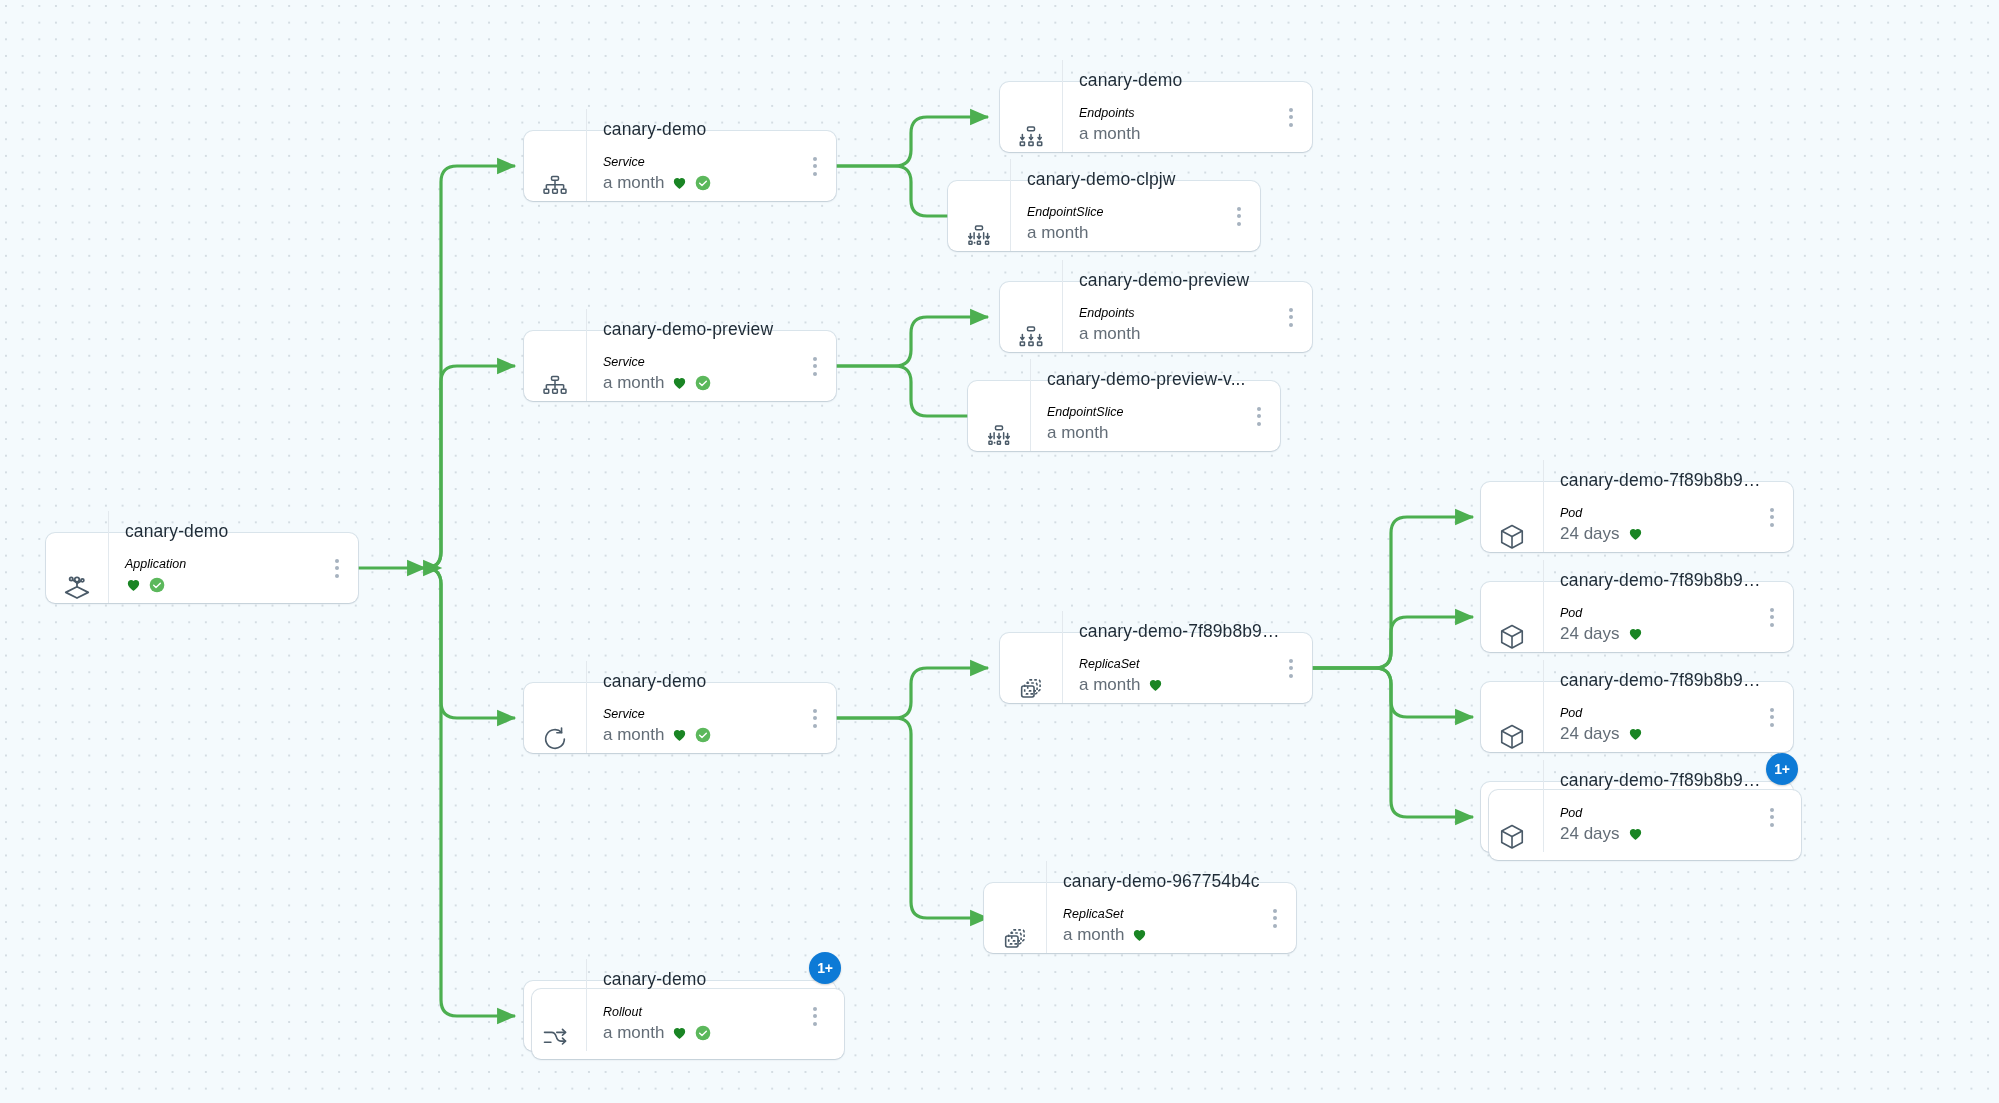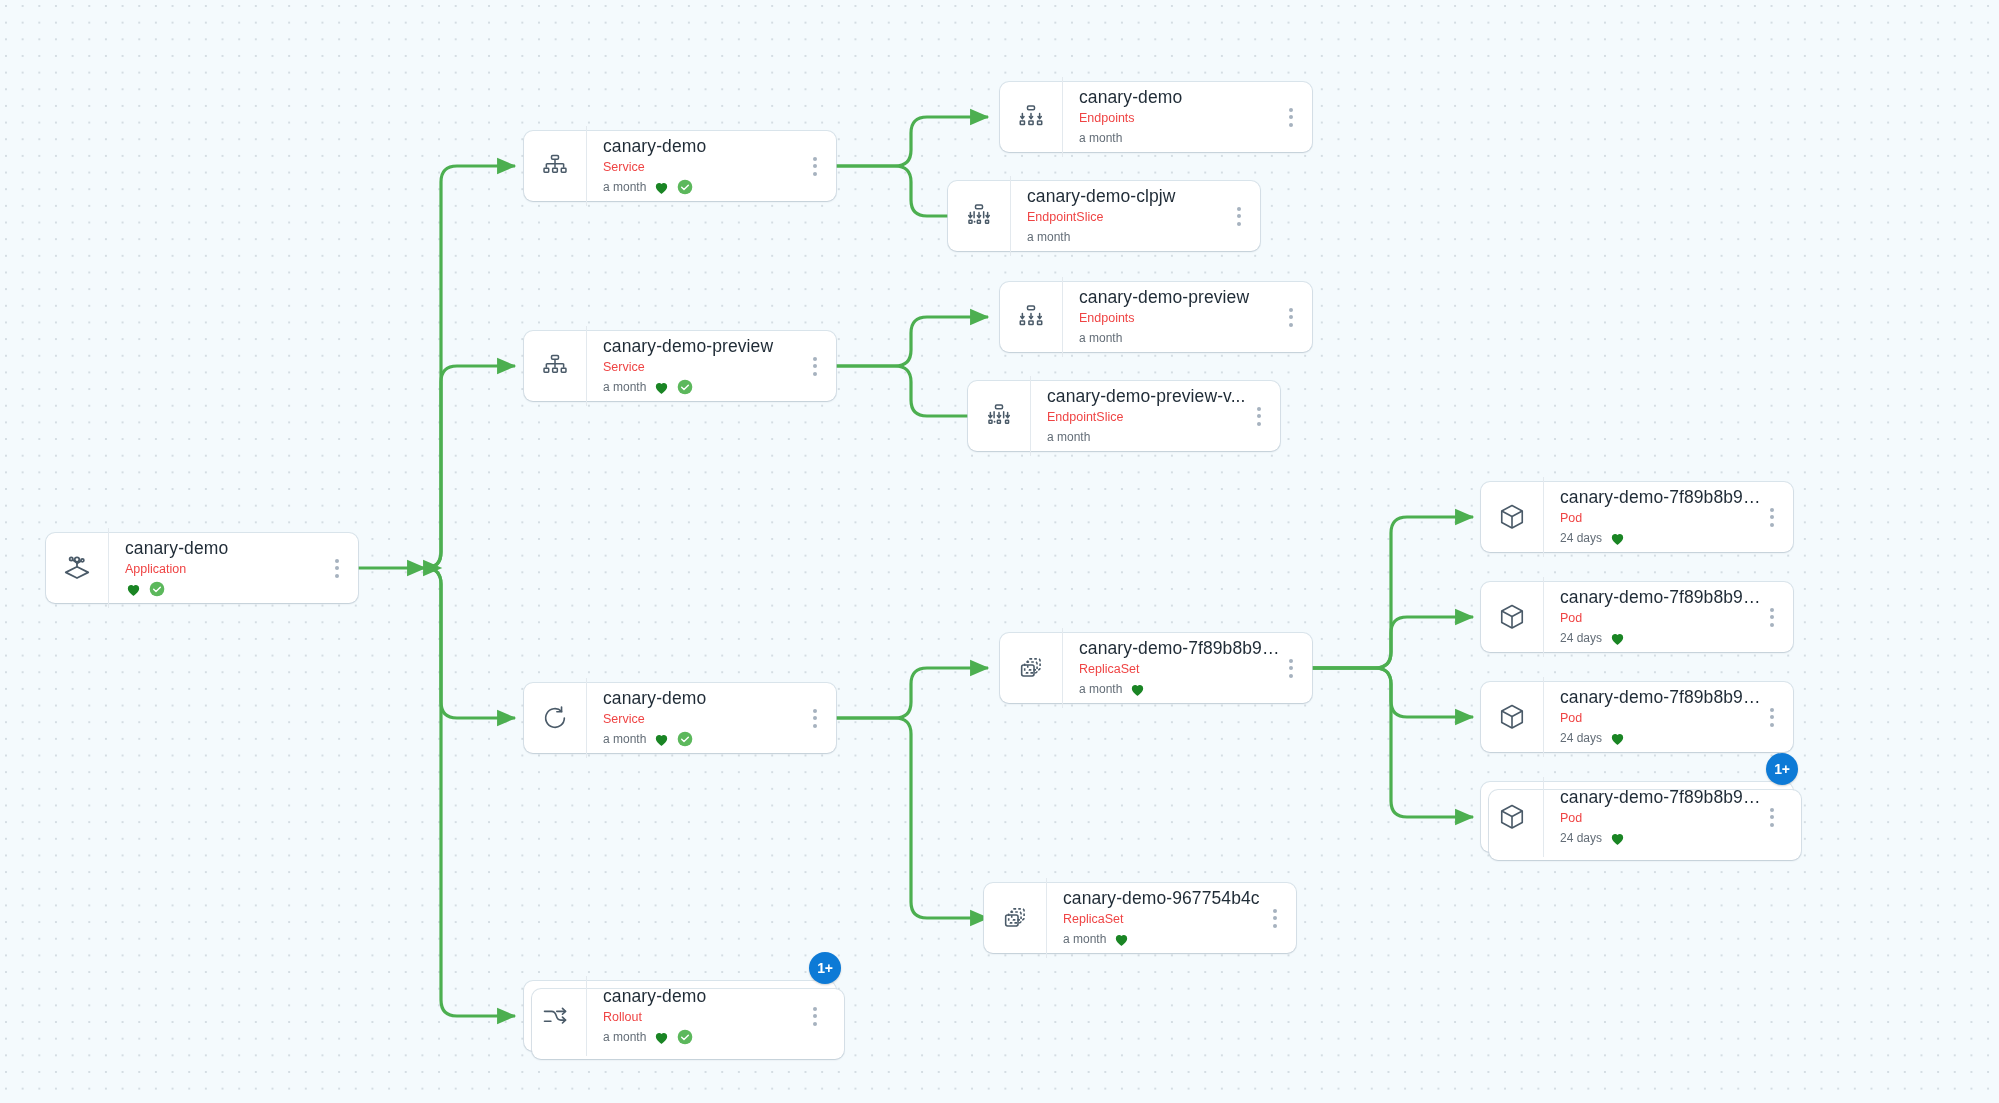--- a/index.html
+++ b/index.html
@@ -30,21 +30,21 @@
     pointer-events: none;
   }
 
   
   .node {
     position: absolute;
     background: #ffffff;
     border-radius: 9px;
     box-shadow: 0 1px 2px rgba(30,50,70,.13), 0 0 0 1px rgba(210,222,230,.75);
     display: flex;
-    align-items: center;
+    align-items: flex-end;
     padding: 0 6px 0 0;
     z-index: 3;
   }
 
   
   .node.stacked::before {
     content: "";
     position: absolute;
     left: 8px; top: 8px;
     right: -8px; bottom: -8px;
@@ -76,35 +76,36 @@
     color: #1f2b36;
     line-height: 1.3;
     white-space: nowrap;
     overflow: hidden;
     text-overflow: ellipsis;
     letter-spacing: .1px;
   }
 
   .node-kind {
     font-size: 12.5px;
-    color: #ef4444;
+    color: #000000;
     line-height: 1.5;
-    margin-top: 0;
+    margin-top: 13px;
     white-space: nowrap;
+    font-style: italic;
   }
 
   .node-meta {
     display: flex;
     align-items: center;
     gap: 7px;
     margin-top: 1px;
     height: 19px;
   }
   .node-age {
-    font-size: 12px;
+    font-size: 17px;
     color: #636d77;
     white-space: nowrap;
   }
 
   .heart-icon { color: #1a8524; display: flex; }
   .heart-icon svg { display:block; }
   .check-icon { display: flex; }
   .check-icon svg { display:block; }
 
   .kebab {

